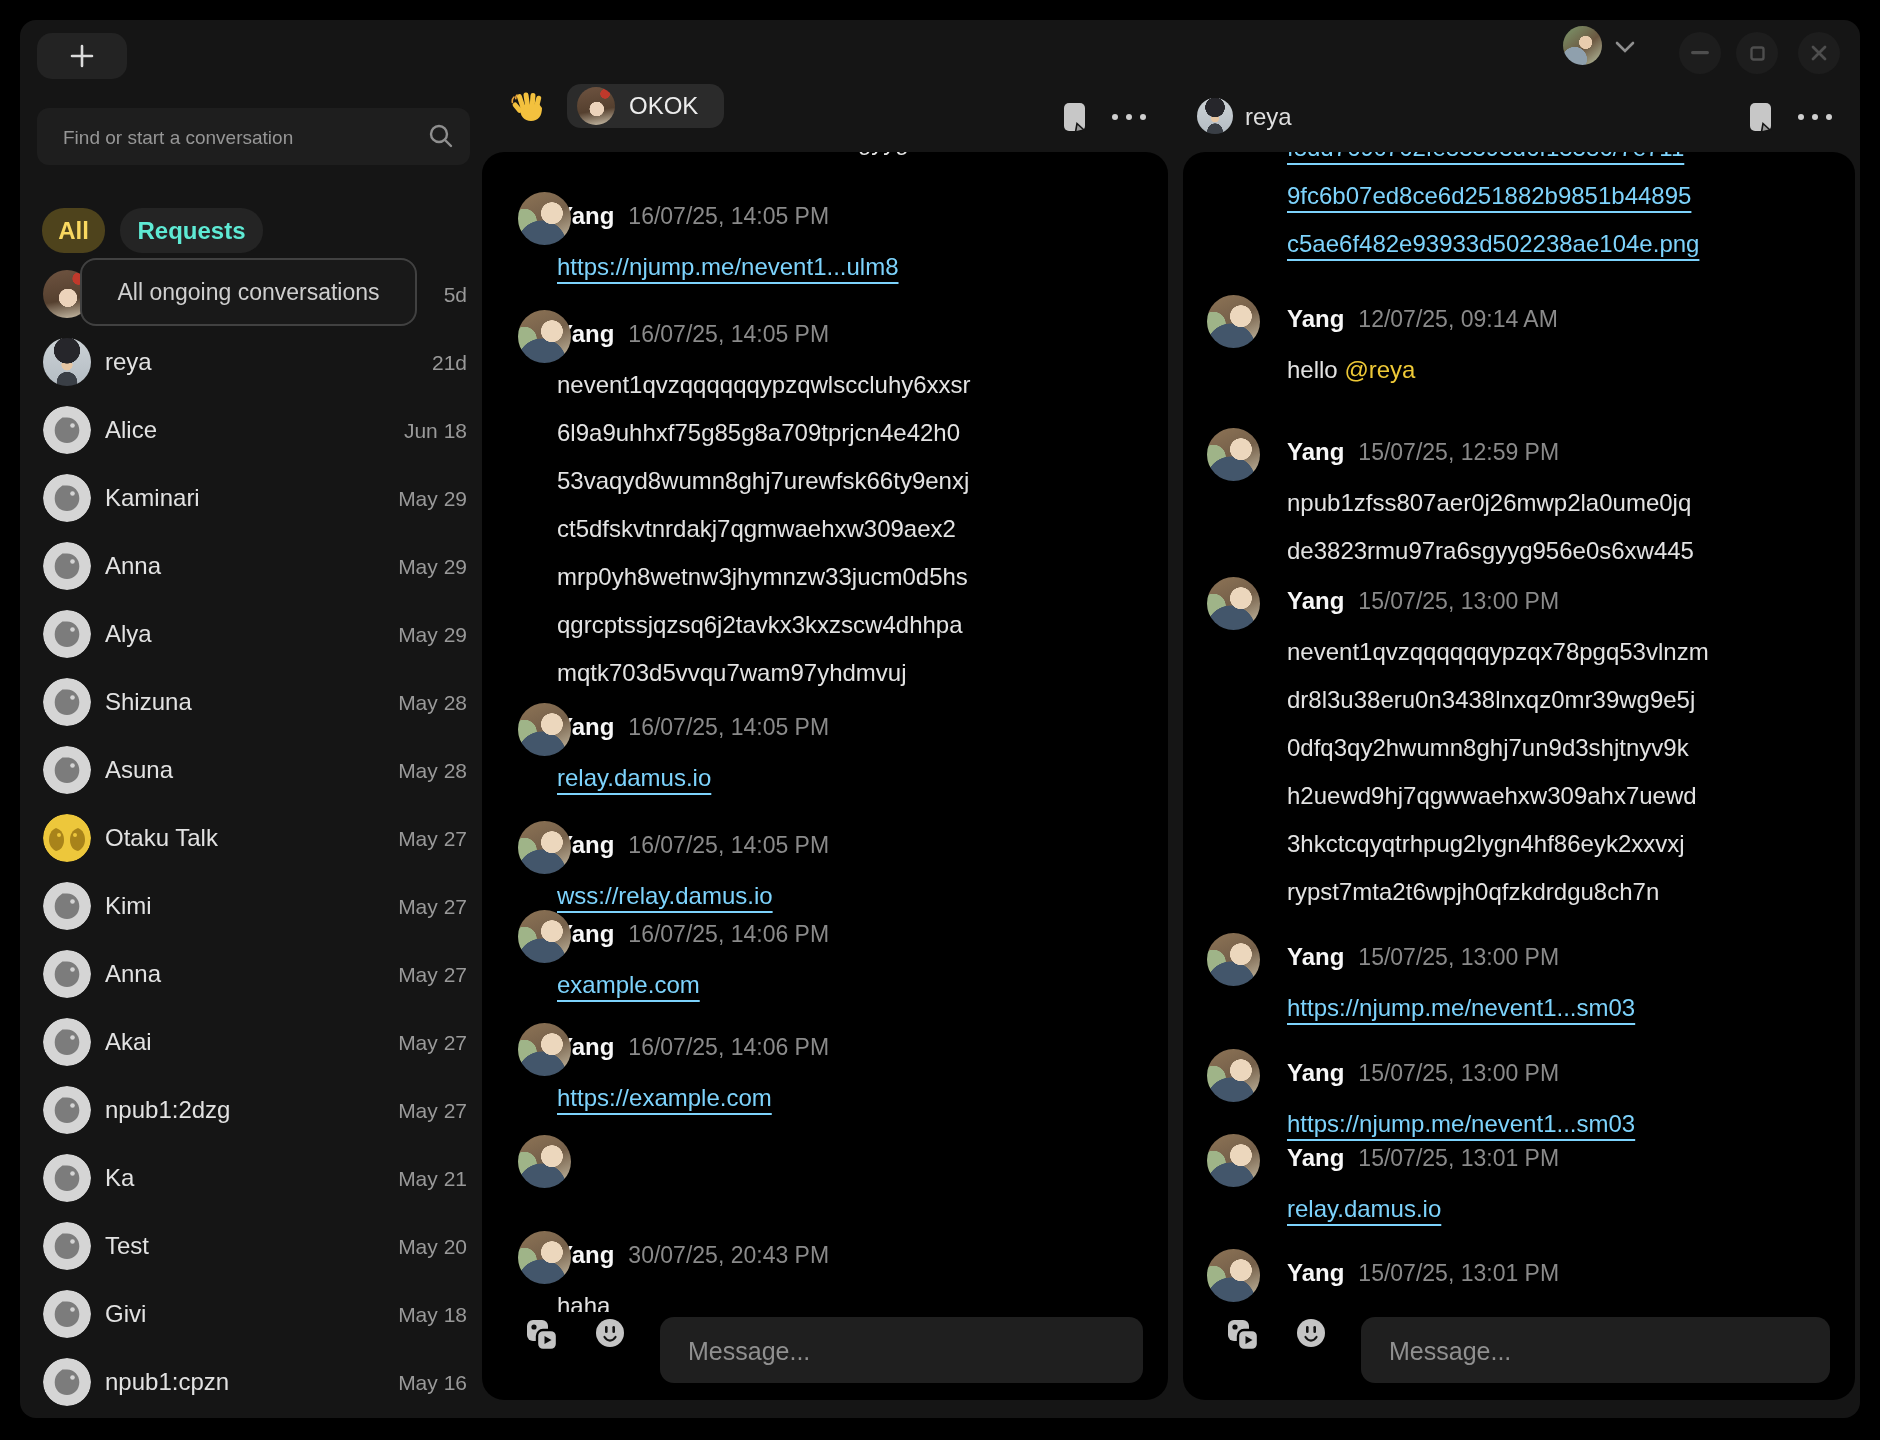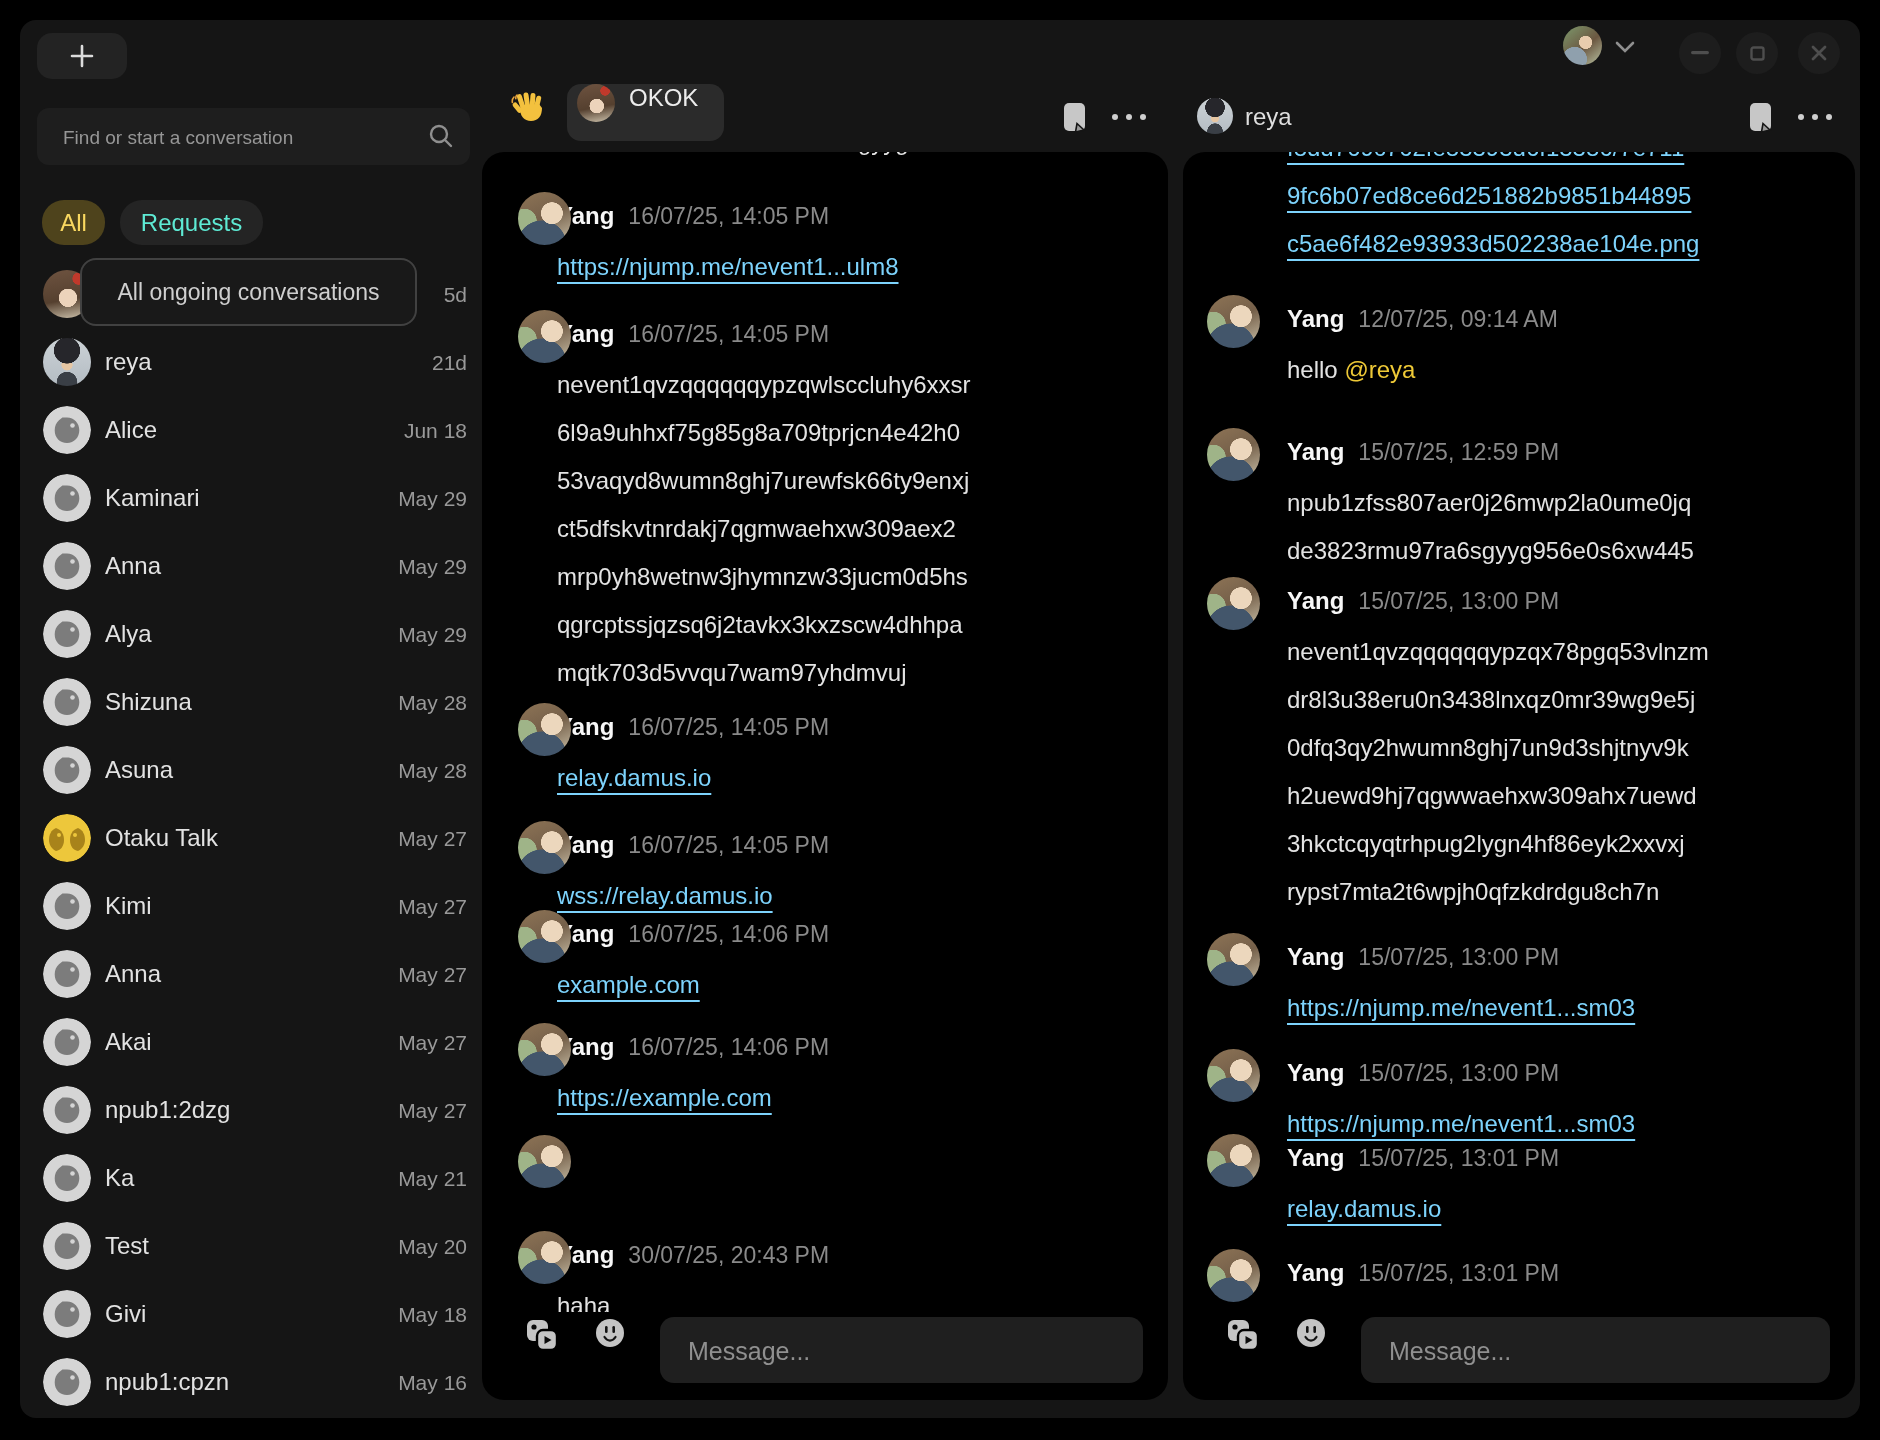--- a/index.html
+++ b/index.html
@@ -14,36 +14,36 @@
   .winbtn{position:absolute;top:12px;width:42px;height:42px;border-radius:50%;background:#1d1d1d;
     display:flex;align-items:center;justify-content:center;cursor:pointer;}
   .winbtn.min{left:1659px}.winbtn.max{left:1716px}.winbtn.cls{left:1778px}
 
   
   .search{position:absolute;left:17px;top:88px;width:433px;height:57px;background:#1e1e1e;border-radius:12px;}
   .search input{position:absolute;left:24px;top:0;width:360px;height:57px;background:transparent;border:none;outline:none;
     color:#ddd;font-size:19px;font-family:inherit;}
   .search input::placeholder{color:#969696;}
   .search .sico{position:absolute;right:15px;top:14px;}
-  .pill{position:absolute;top:180px;height:45px;border-radius:22px;display:flex;align-items:center;justify-content:center;
-    font-size:24px;font-weight:normal;cursor:pointer;}
+  .pill{position:absolute;top:188px;height:45px;border-radius:22px;display:flex;align-items:center;justify-content:center;
+    font-size:24px;font-weight:bold;cursor:pointer;}
   .pill.all{left:22px;width:63px;background:#4e431c;color:#f9d860;}
   .pill.req{left:100px;width:143px;background:#242424;color:#5eead4;}
   .convs{position:absolute;left:17px;top:240px;width:430px;}
   .conv{position:relative;height:68px;cursor:pointer;}
   .conv .cav{position:absolute;left:6px;top:10px;width:48px;height:48px;border-radius:50%;overflow:hidden;}
   .conv .cname{position:absolute;left:68px;top:20px;font-size:24px;color:#e2e2e2;white-space:nowrap;}
   .conv .cdate{position:absolute;right:0;top:23px;font-size:21px;color:#999;}
   .tooltip{position:absolute;left:60px;top:238px;width:333px;height:64px;background:#191919;border:2px solid #414141;
     border-radius:16px;display:flex;align-items:center;justify-content:center;font-size:23px;color:#cfcfcf;z-index:5;}
 
   
   .wave{position:absolute;left:491px;top:70px;width:34px;height:34px;}
-  .okok-pill{position:absolute;left:547px;top:64px;height:57px;padding:0 26px 0 10px;background:#2b2b2b;border-radius:14px;
-    display:flex;align-items:flex-start;gap:14px;cursor:pointer;}
+  .okok-pill{position:absolute;left:547px;top:64px;height:44px;padding:0 26px 0 10px;background:#2b2b2b;border-radius:14px;
+    display:flex;align-items:center;gap:14px;cursor:pointer;}
   .okok-pill .hav{width:38px;height:38px;border-radius:50%;overflow:hidden;}
   .okok-pill .htitle{font-size:24px;color:#ededed;}
   .hdr2-av{position:absolute;left:1177px;top:78px;width:36px;height:36px;border-radius:50%;overflow:hidden;cursor:pointer;}
   .hdr2-name{position:absolute;left:1225px;top:83px;font-size:24px;color:#dedede;cursor:pointer;}
   .noteico{position:absolute;top:82px;width:26px;height:32px;cursor:pointer;}
   .dots{position:absolute;top:94px;width:36px;height:10px;display:flex;gap:8px;cursor:pointer;}
   .dots i{width:6px;height:6px;border-radius:50%;background:#cfcfcf;}
 
   
   .panel{position:absolute;top:132px;height:1248px;background:#000;border-radius:22px;overflow:hidden;}

